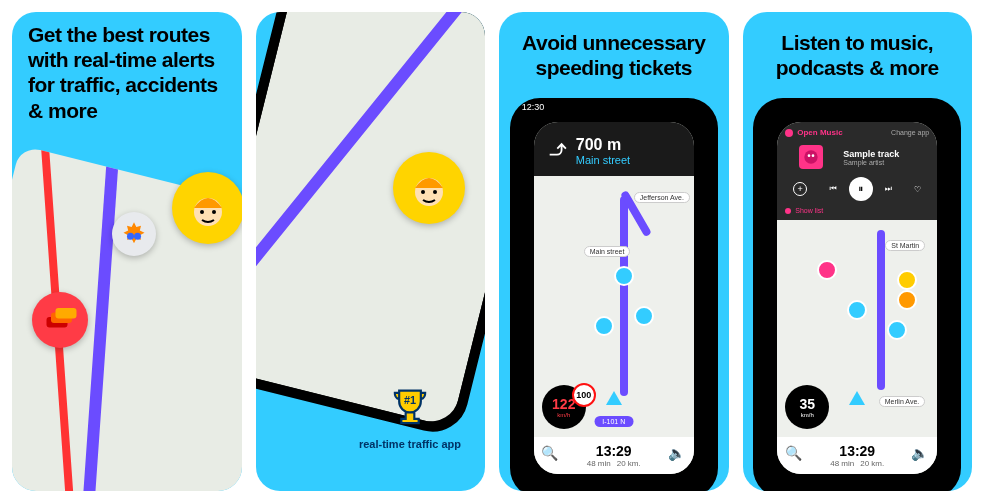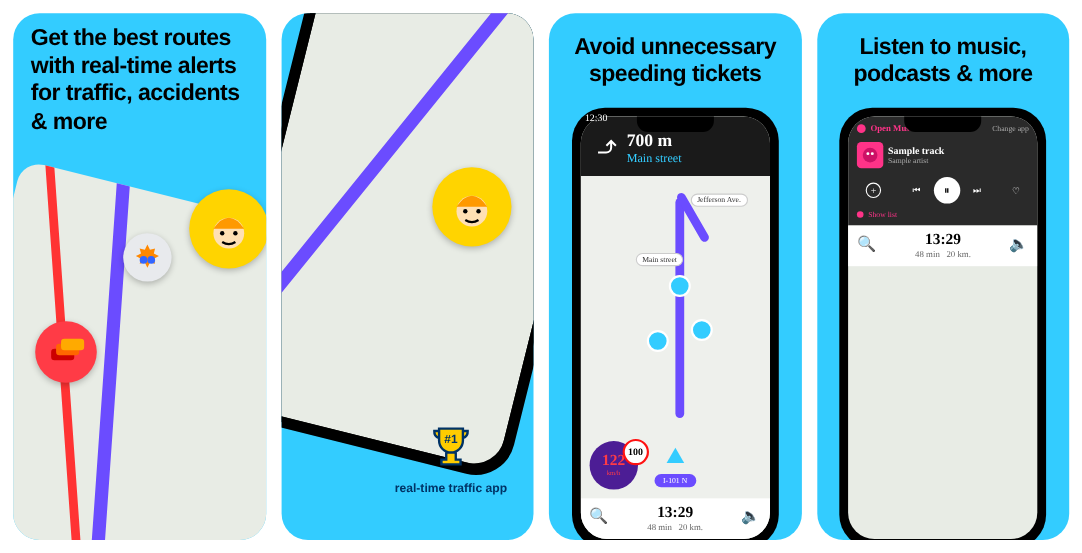--- a/index.html
+++ b/index.html
@@ -91,28 +91,27 @@
   bottom: 40px;
   right: 24px;
   text-align: center;
   color: #003366;
 }
 .trophy-svg { width: 52px; height: 52px; margin: 0 auto; }
 .trophy-sub { font-size: 11px; font-weight: 600; line-height: 1.2; }
 
 
 .phone {
-  width: 188px;
+  width: 208px;
   height: 400px;
   background: #000;
   border-radius: 30px;
   margin: 8px auto 0;
-  padding: 8px;
+  padding: 24px;
   position: relative;
-  font-family: Liberation Serif, serif;
 }
 .notch {
   position: absolute;
   top: 8px; left: 50%;
   transform: translateX(-50%);
   width: 70px; height: 14px;
   background: #000;
   border-radius: 0 0 10px 10px;
   z-index: 10;
 }
@@ -156,21 +155,21 @@
   border: 1px solid #ccc;
   border-radius: 8px;
   padding: 1px 5px;
   font-size: 7px;
   color: #333;
 }
 .speed-dial {
   position: absolute;
   left: 8px; bottom: 8px;
   width: 44px; height: 44px;
-  background: #4c1d95;
+  background: #000000;
   border-radius: 50%;
   color: #fff;
   display: flex;
   flex-direction: column;
   align-items: center;
   justify-content: center;
   font-size: 14px;
   font-weight: 700;
 }
 .speed-dial .unit { font-size: 6px; font-weight: 400; }
@@ -220,21 +219,21 @@
 }
 .music-top {
   display: flex;
   justify-content: space-between;
   align-items: center;
   padding-bottom: 4px;
 }
 .music-open { color: #ff3388; font-weight: 600; display: flex; align-items: center; gap: 4px; }
 .music-open::before { content: ""; width: 8px; height: 8px; background: #ff3388; border-radius: 50%; }
 .change-app { font-size: 7px; color: #aaa; }
-.track-row { display: flex; align-items: center; gap: 4px; padding: 4px 0; }
+.track-row { display: flex; align-items: center; gap: 20px; padding: 4px 0; margin-left: 14px; }
 .track-art { width: 24px; height: 24px; background: #ff3388; border-radius: 4px; display: flex; align-items: center; justify-content: center; }
 .track-info .t-title { font-size: 9px; font-weight: 600; }
 .track-info .t-artist { font-size: 7px; color: #aaa; }
 .controls { display: flex; align-items: center; justify-content: space-between; padding: 4px 8px; }
 .ctrl-group { display: flex; gap: 12px; align-items: center; }
 .play-btn { width: 24px; height: 24px; border-radius: 50%; background: #fff; color: #000; display: flex; align-items: center; justify-content: center; font-size: 10px; }
 .show-list { color: #ff3388; font-size: 7px; padding-top: 2px; display: flex; align-items: center; gap: 4px; }
 .show-list::before { content: ""; width: 6px; height: 6px; background: #ff3388; border-radius: 50%; }
 
 .map-pin {
@@ -383,20 +382,35 @@
           <span style="width:14px;height:14px;border:1px solid #fff;border-radius:50%;display:flex;align-items:center;justify-content:center;font-size:9px;">+</span>
           <div class="ctrl-group">
             <span>⏮</span>
             <span class="play-btn">⏸</span>
             <span>⏭</span>
           </div>
           <span>♡</span>
         </div>
         <div class="show-list">Show list</div>
       </div>
+      <div class="map-area">
+        <div class="route-line" style="height:160px; left:100px; top:10px;"></div>
+        <div class="street-label" style="top:20px; right:12px;">St Martin</div>
+        <div class="street-label" style="bottom:30px; right:12px;">Merlin Ave.</div>
+        <div class="map-pin" style="background:#ff3388; top:40px; left:40px;"></div>
+        <div class="map-pin" style="background:#ffcc00; top:50px; left:120px;"></div>
+        <div class="map-pin" style="background:#33ccff; top:80px; left:70px;"></div>
+        <div class="map-pin" style="background:#ff9900; top:70px; right:20px;"></div>
+        <div class="map-pin" style="background:#33ccff; top:100px; right:30px;"></div>
+        <div class="speed-dial">
+          <span>35</span>
+          <span class="unit">km/h</span>
+        </div>
+        <div class="arrow-cursor"></div>
+      </div>
       <div class="bottom-bar">
         <span class="bottom-icons">🔍</span>
         <div class="eta-time">13:29</div>
         <div class="eta-sub">
           <span>48 min</span>
           <span>20 km.</span>
         </div>
         <span class="bottom-icons-r">🔈</span>
       </div>
     </div>

